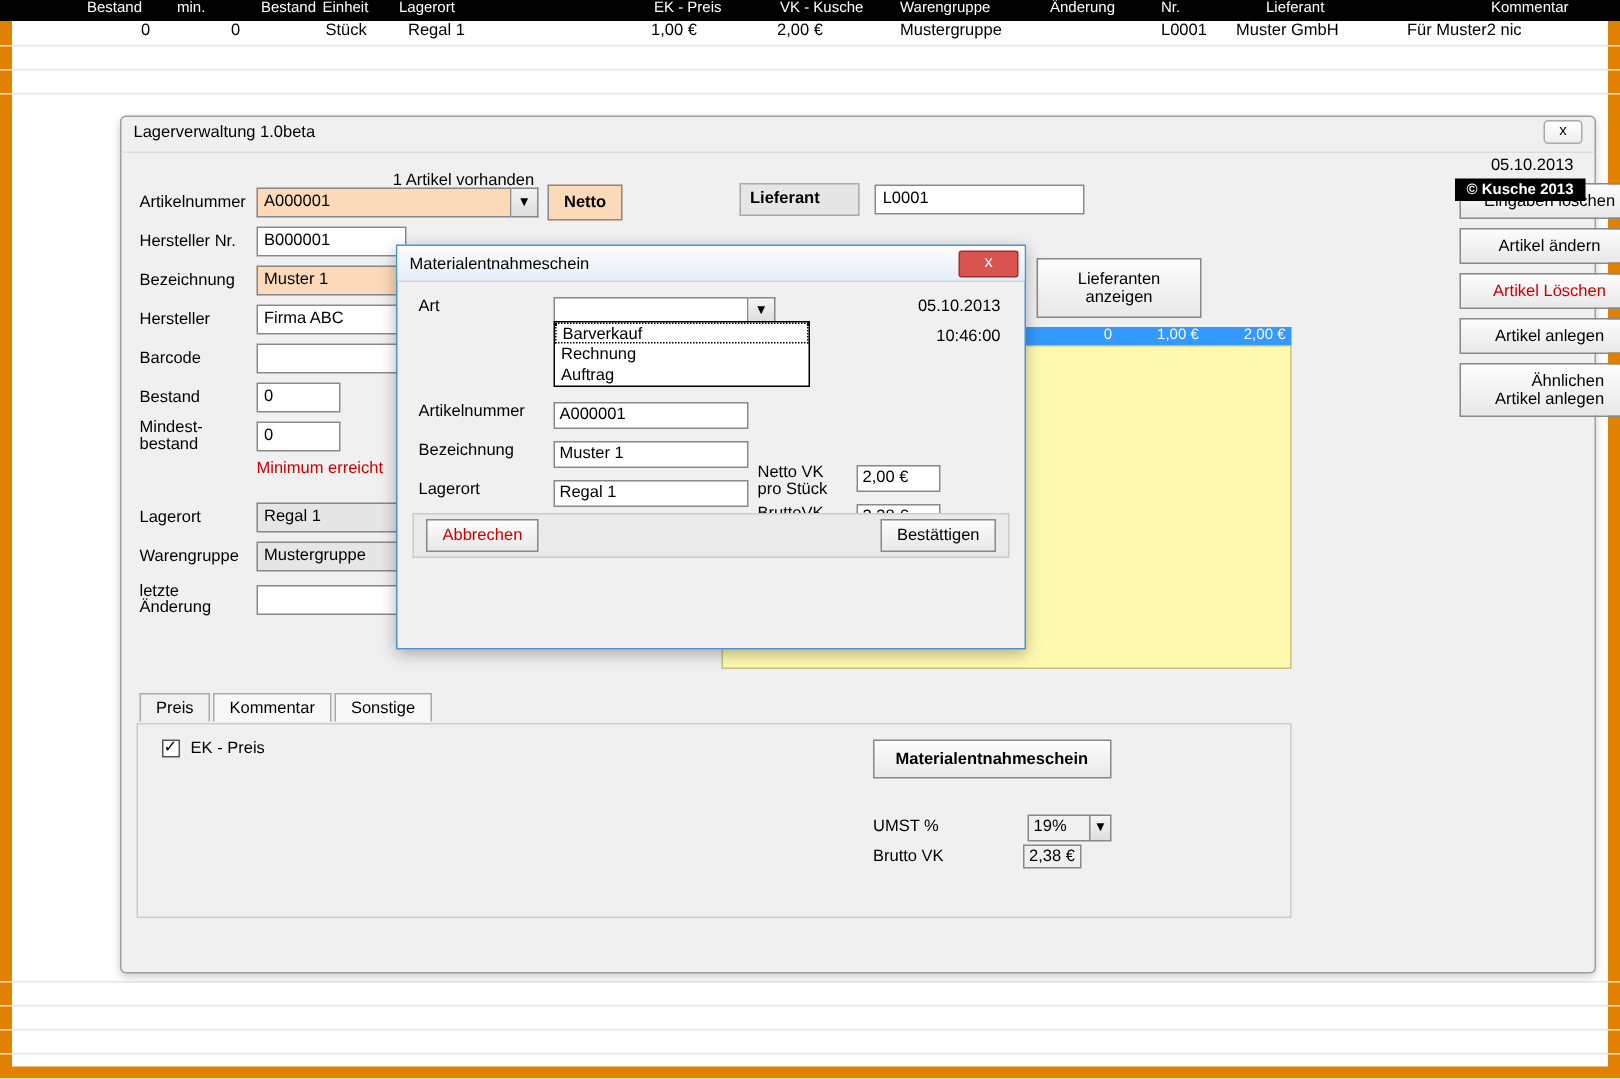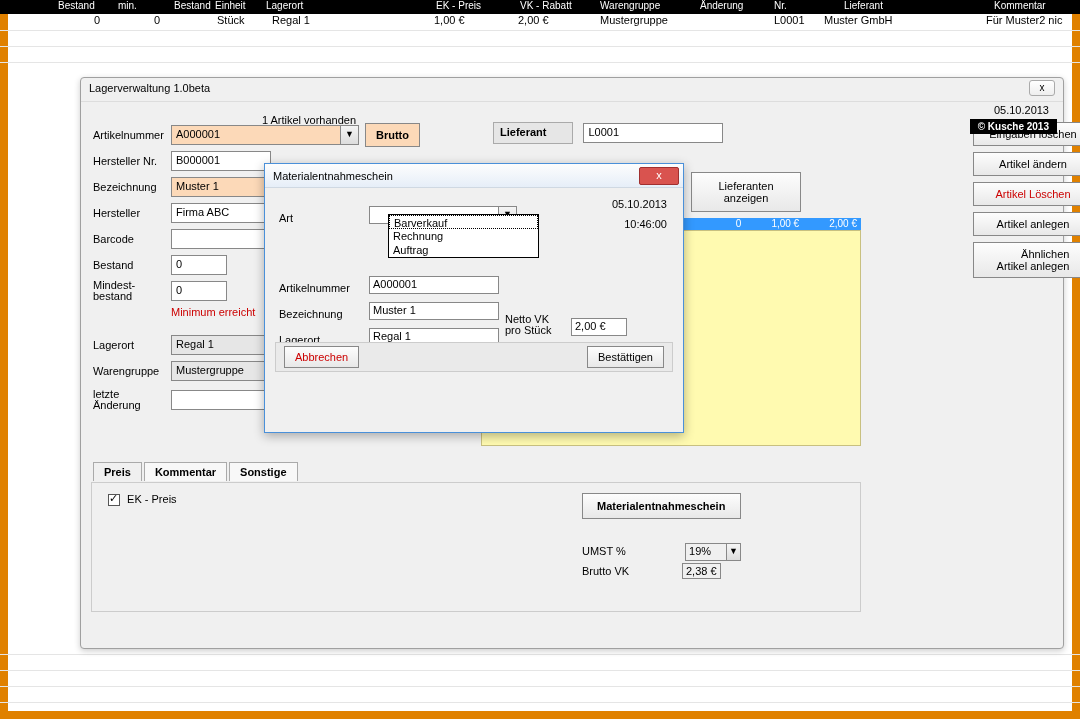--- a/index.html
+++ b/index.html
@@ -26,21 +26,21 @@
 .sheet-row span { position: absolute; top: 0; }
 .r-bestand { left: 94px; }
 .r-min { left: 154px; }
 .r-einheit { left: 217px; }
 .r-lagerort { left: 272px; }
 .r-ek { left: 434px; }
 .r-vk { left: 518px; }
 .r-wg { left: 600px; }
 .r-nr { left: 774px; }
 .r-lieferant { left: 824px; }
-.r-kommentar { left: 986px; }
+.r-kommentar { left: 938px; }
 
 .grid-lines { position: absolute; top: 22px; left: -8px; right: -8px; bottom: -8px; pointer-events: none; }
 .grid-lines .hline { position: absolute; left: 0; right: 0; border-top: 1px solid #e5e5e5; }
 
 .app-window {
   position: absolute; top: 69px; left: 72px; width: 984px; height: 572px;
   background: #f0f0f0; border: 1px solid #a0a0a0; border-radius: 4px;
   box-shadow: 0 2px 6px rgba(0,0,0,0.2);
 }
 .app-titlebar { height: 24px; padding: 4px 8px; font-size: 11px; position: relative; border-bottom: 1px solid #ddd; }
@@ -72,21 +72,21 @@
 .lieferant-hdr { background: #e6e6e6; border: 1px solid #aaa; padding: 3px 6px; font-size: 11px; font-weight: bold; display: inline-block; width: 80px; height: 22px; }
 .lieferant-anzeigen { position: absolute; left: 610px; top: 70px; }
 
 .yellow-panel { position: absolute; left: 400px; top: 128px; width: 380px; height: 216px; background: #fffab0; border: 1px solid #c8c080; }
 .yellow-header { position: absolute; left: 400px; top: 116px; width: 380px; height: 14px; background: #3399ff; color: #fff; font-size: 10px; display: flex; justify-content: flex-end; padding-right: 4px; gap: 30px; }
 
 .right-col { position: absolute; right: 10px; top: 20px; width: 128px; display: flex; flex-direction: column; gap: 6px; }
 .right-col-lower { position: absolute; right: 10px; top: 380px; width: 128px; display: flex; flex-direction: column; gap: 6px; }
 
 .tabs { position: absolute; left: 12px; top: 360px; display: flex; font-size: 11px; }
-.tab { border: 1px solid #aaa; background: #f8f8f8; padding: 3px 10px; margin-right: 2px; border-bottom: none; font-weight: bold; }
+.tab { border: 1px solid #aaa; background: #f8f8f8; padding: 3px 10px; margin-right: 2px; border-bottom: none; }
 .tab.active { background: #f0f0f0; }
 
 .preis-panel { position: absolute; left: 10px; top: 380px; width: 770px; height: 130px; border: 1px solid #ccc; padding: 10px; font-size: 11px; }
 .preis-left { position: absolute; left: 16px; top: 10px; }
 .preis-mid { position: absolute; left: 260px; top: 10px; }
 .preis-right { position: absolute; left: 490px; top: 10px; }
 .small-input { border: 1px solid #888; height: 18px; width: 56px; font-size: 11px; padding: 1px 3px; }
 .small-input.yellow { background: #ffe96a; }
 .small-input.green { background: #8ef28e; }
 .mat-btn { border: 1px solid #888; background: linear-gradient(#fdfdfd,#e8e8e8); padding: 6px 14px; font-weight: bold; font-size: 11px; }
@@ -97,30 +97,30 @@
 .footer { position: absolute; right: 6px; bottom: 2px; background: #000; color: #fff; font-size: 10px; padding: 2px 8px; font-weight: bold; }
 
 
 .modal {
   position: absolute; left: 256px; top: 155px; width: 420px; height: 270px;
   background: #f0f0f0; border: 1px solid #4a90d9; box-shadow: 0 3px 10px rgba(0,0,0,0.3);
 }
 .modal-titlebar { height: 24px; background: linear-gradient(#fdfdfd,#e6eef8); border-bottom: 1px solid #cfd8e2; display: flex; align-items: center; justify-content: space-between; padding: 0 4px 0 8px; font-size: 11px; }
 .modal-close { width: 40px; height: 18px; background: #d9534f; border: 1px solid #a03030; border-radius: 2px; text-align: center; line-height: 14px; color: #fff; font-size: 11px; }
 .modal-body { position: relative; padding: 10px 14px; font-size: 11px; }
-.m-row { display: flex; align-items: flex-end; height: 26px; }
+.m-row { display: flex; align-items: flex-start; height: 26px; }
 .m-label { width: 90px; }
 .m-right-date { position: absolute; right: 16px; top: 10px; font-size: 11px; }
 .m-right-time { position: absolute; right: 16px; top: 30px; font-size: 11px; }
 .m-col2 { position: absolute; left: 240px; top: 122px; width: 160px; }
 .m-col2 .m-row { height: 26px; }
 .art-combo { display: inline-flex; width: 148px; }
 .art-combo .input { width: 130px; height: 18px; }
 .art-combo .arrow { width: 18px; height: 18px; border: 1px solid #888; border-left: none; background: linear-gradient(#f5f5f5,#ddd); text-align: center; line-height: 14px; font-size: 9px; }
-.art-dropdown { position: absolute; left: 104px; top: 26px; width: 151px; border: 1px solid #000; background: #fff; font-size: 11px; z-index: 5; margin-left: 19px; }
+.art-dropdown { position: absolute; left: 104px; top: 26px; width: 171px; border: 1px solid #000; background: #fff; font-size: 11px; z-index: 5; }
 .art-dropdown div { padding: 0 4px; height: 14px; line-height: 14px; }
 .art-dropdown div.hdr { border: 1px dotted #000; }
 .m-input { border: 1px solid #888; background: #fff; height: 18px; width: 130px; font-size: 11px; padding: 1px 3px; }
 .m-input.green { background: #8ef28e; width: 80px; }
 .m-input.sm { width: 56px; }
 .modal-footer { position: absolute; left: 10px; right: 10px; bottom: 10px; height: 30px; border: 1px solid #ccc; background: #eaeaea; display: flex; justify-content: space-between; align-items: center; padding: 0 8px; }
 .modal-footer .btn { height: 22px; }
 .chk { width: 12px; height: 12px; border: 1px solid #555; display: inline-block; background: #fff; position: relative; margin-right: 4px; vertical-align: middle; }
 .chk::after { content: "✓"; position: absolute; top: -3px; left: 0; font-size: 11px; }
 </style>
@@ -129,21 +129,21 @@
 
 <div class="page-wrap">
 
   <div class="sheet-header">
     <span class="h-bestand">Bestand</span>
     <span class="h-min">min.</span>
     <span class="h-bestand2">Bestand</span>
     <span class="h-einheit">Einheit</span>
     <span class="h-lagerort">Lagerort</span>
     <span class="h-ek">EK - Preis</span>
-    <span class="h-vk">VK - Rabatt</span>
+    <span class="h-vk">VK - Kusche</span>
     <span class="h-wg">Warengruppe</span>
     <span class="h-anderung">Änderung</span>
     <span class="h-nr">Nr.</span>
     <span class="h-lieferant">Lieferant</span>
     <span class="h-kommentar">Kommentar</span>
   </div>
 
   <div class="sheet-row">
     <span class="r-bestand">0</span>
     <span class="r-min">0</span>
@@ -179,21 +179,21 @@
 
       
       <div class="left-col">
         <div class="form-row">
           <div class="form-label">Artikelnummer</div>
           <div class="combo">
             <div class="input peach w170">A000001</div>
             <div class="arrow">▼</div>
           </div>
           <div style="width:6px"></div>
-          <div class="btn" style="background:#fcd9b8;font-weight:bold;">Brutto</div>
+          <div class="btn" style="background:#fcd9b8;font-weight:bold;">Netto</div>
         </div>
         <div class="form-row">
           <div class="form-label">Hersteller Nr.</div>
           <div class="input w100">B000001</div>
         </div>
         <div class="form-row">
           <div class="form-label">Bezeichnung</div>
           <div class="input peach w100">Muster 1</div>
         </div>
         <div class="form-row">

